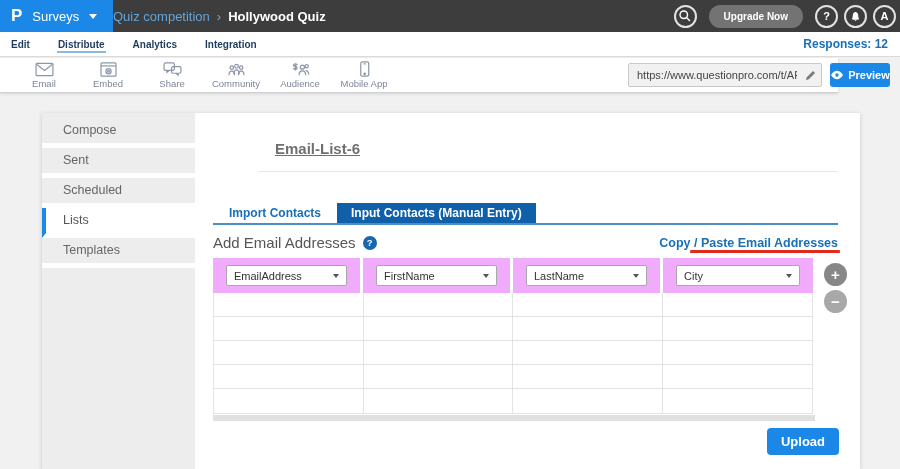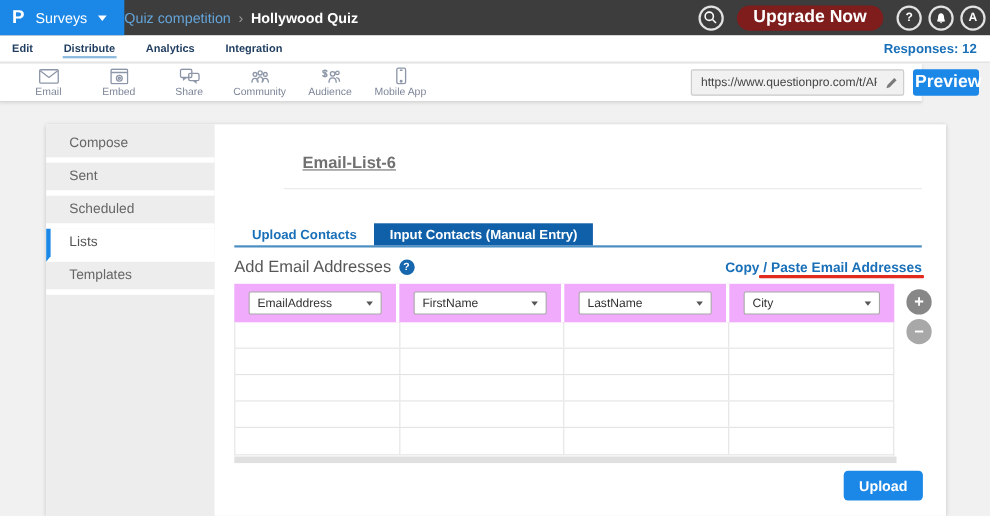--- a/index.html
+++ b/index.html
@@ -11,37 +11,37 @@
   .logo-area { width:113px; height:32px; background:#1b87e6; display:flex; align-items:center; padding:0 11px; gap:10px; cursor:pointer; }
   .logo-glyph { color:#fff; font-size:17px; font-weight:800; line-height:32px; }
   .product-label { color:#fff; font-size:13px; }
   .caret-down { width:0; height:0; border-left:4px solid transparent; border-right:4px solid transparent; border-top:5px solid #fff; }
   .breadcrumb { font-size:13px; display:flex; gap:7px; align-items:center; }
   .crumb-parent { color:#64a4d8; cursor:pointer; }
   .crumb-sep { color:#9b9b9b; }
   .crumb-current { color:#ffffff; font-weight:bold; }
   .topbar-right { margin-left:auto; display:flex; align-items:center; gap:6px; padding-right:4px; }
   .circle-btn { width:23px; height:23px; border:2px solid #e2e2e2; border-radius:50%; display:flex; align-items:center; justify-content:center; color:#fff; font-weight:bold; font-size:11px; background:transparent; cursor:pointer; flex:none; }
-  .upgrade-btn { height:23px; border-radius:12px; background:#7f1d1d; color:#fff; font-weight:bold; font-size:16px; display:flex; align-items:center; padding:0 15px; margin:0 6px; cursor:pointer; }
+  .upgrade-btn { height:23px; border-radius:12px; background:#737373; color:#fff; font-weight:bold; font-size:10px; display:flex; align-items:center; padding:0 15px; margin:0 6px; cursor:pointer; }
 
   
   .navbar { position:absolute; top:32px; left:0; width:900px; height:25px; background:#fff; border-bottom:1px solid #dadada; display:flex; align-items:center; padding:0 10px; gap:26px; z-index:5; }
   .nav-item { font-size:10px; font-weight:bold; color:#1e3c5f; padding:3px 1px 1px; cursor:pointer; border-bottom:2px solid transparent; }
   .nav-item.active { border-bottom-color:#8ab9de; }
   .responses { margin-left:auto; font-size:12px; font-weight:bold; color:#1a70b8; cursor:pointer; padding-right:2px; }
 
   
   .toolbar { position:absolute; top:58px; left:0; width:838px; height:35px; background:#fff; border-bottom:1px solid #cfcfcf; box-shadow:0 1px 3px rgba(0,0,0,0.12); display:flex; align-items:center; padding-left:12px; z-index:4; }
   .tool-item { width:64px; display:flex; flex-direction:column; align-items:center; gap:1px; cursor:pointer; }
   .tool-item svg { stroke:#8d96a8; fill:none; stroke-width:1.3; }
   .tool-label { font-size:9.5px; color:#7c8598; white-space:nowrap; }
   .url-wrap { position:absolute; left:628px; top:5px; width:194px; height:24px; background:#f1f1f1; border:1px solid #c9c9c9; border-radius:2px; display:flex; align-items:center; }
   .url-input { flex:1; min-width:0; border:none; background:transparent; font-size:11px; color:#444; padding:0 2px 0 8px; outline:none; font-family:"Liberation Sans", sans-serif; }
   .pencil-btn { width:22px; display:flex; align-items:center; justify-content:center; cursor:pointer; flex:none; }
-  .preview-btn { position:absolute; left:830px; top:5px; width:60px; height:24px; background:#1b87e6; border-radius:3px; color:#fff; font-size:16px; font-weight:bold; display:flex; align-items:center; justify-content:center; gap:4px; cursor:pointer; }
+  .preview-btn { position:absolute; left:830px; top:5px; width:60px; height:24px; background:#1b87e6; border-radius:3px; color:#fff; font-size:11px; font-weight:bold; display:flex; align-items:center; justify-content:center; gap:4px; cursor:pointer; }
 
   
   .card { position:absolute; left:42px; top:113px; width:818px; height:356px; background:#fff; box-shadow:0 1px 4px rgba(0,0,0,0.18); }
   .sidebar { position:absolute; left:0; top:0; width:153px; height:356px; background:#ededed; padding-top:5px; }
   .side-item { height:30px; line-height:25px; padding-left:21px; font-size:12.5px; color:#666; border-bottom:5px solid #fff; cursor:pointer; background:#ededed; }
   .side-item.active { background:#fff; border-left:4px solid #1b87e6; padding-left:17px; color:#555; }
 
   .content { position:absolute; left:153px; top:0; width:665px; height:356px; }
   .list-title { position:absolute; left:80px; top:27px; font-size:15px; color:#707070;text-decoration:underline; }
   .title-divider { position:absolute; left:63px; top:58px; width:580px; height:1px; background:#e8e8e8; }
@@ -197,21 +197,21 @@
     <div class="side-item">Scheduled</div>
     <div class="side-item active">Lists</div>
     <div class="side-item">Templates</div>
   </aside>
 
   <section class="content">
     <h2 class="list-title">Email-List-6</h2>
     <div class="title-divider"></div>
 
     <div class="tabs">
-      <span class="tab">Upload Contacts</span>
+      <span class="tab">Import Contacts</span>
       <span class="tab active">Input Contacts (Manual Entry)</span>
     </div>
 
     <div class="section-row">
       <span class="section-title">Add Email Addresses</span>
       <span class="help-icon">?</span>
       <a class="copy-link">Copy / Paste Email Addresses</a>
     </div>
     <div class="red-underline"></div>
 

